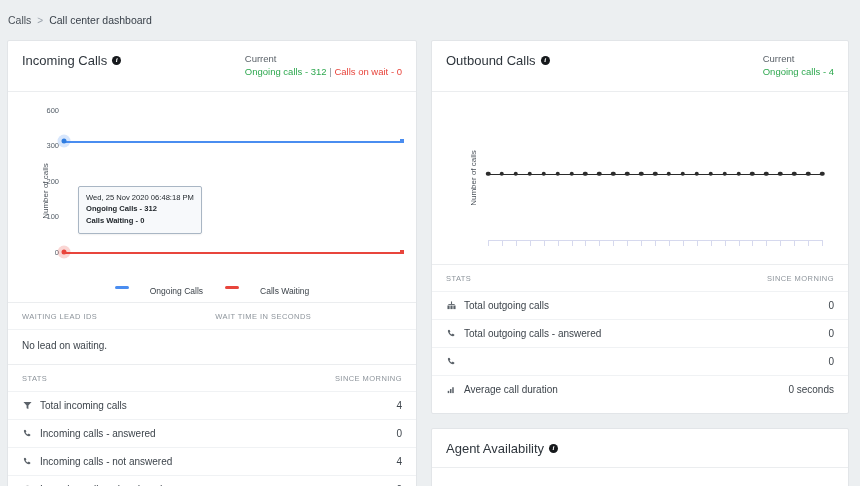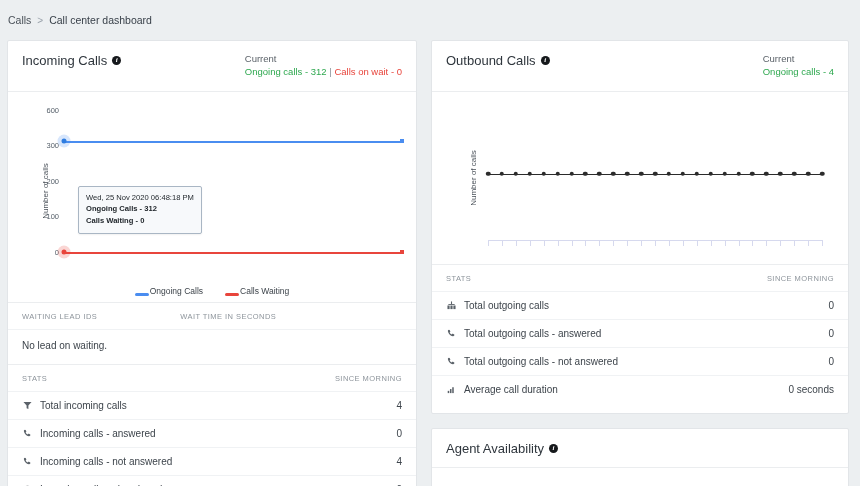--- a/index.html
+++ b/index.html
@@ -86,31 +86,31 @@
     padding: 5px 7px 6px 7px;
     font-size: 7.6px; color: #1d2328; line-height: 1.55;
     white-space: nowrap;
     box-shadow: 0 1px 2px rgba(0,0,0,.06);
   }
   .tt-bold { font-weight: bold; }
   .legend {
     display: flex; justify-content: center; gap: 22px;
     margin-top: 6px; font-size: 8.5px; color: #3d444b;
   }
-  .legend-item { display: flex; align-items: flex-end; gap: 1px; }
+  .legend-item { display: flex; align-items: flex-start; gap: 21px; }
   .legend-swatch { width: 14px; height: 3px; border-radius: 2px; }
 
   
   .thead {
     display: flex; justify-content: space-between;
     padding: 9px 14px 8px 14px;
     border-top: 1px solid #ebedef;
     font-size: 7.5px; color: #8d949b; letter-spacing: .45px;
   }
-  .th-mid { flex: 1; margin-left: 83px; }
+  .th-mid { flex: 1; margin-left: 118px; }
   .empty-row {
     padding: 10px 14px 13px 14px;
     font-size: 10px; color: #3d444b;
     border-top: 1px solid #f0f2f4;
   }
   .trow {
     display: flex; align-items: center; justify-content: space-between;
     padding: 8px 14px;
     border-top: 1px solid #f0f2f4;
     font-size: 10px; color: #3d444b;
@@ -368,21 +368,20 @@
         </span>
         <span class="trow-val">0</span>
       </div>
       <div class="trow">
         <span class="trow-label">
           <span class="row-icon">
             <svg width="9" height="9" viewBox="0 0 10 10">
                 <path d="M2.2 0.8c.4 0 .7.2.9.6l.5 1c.2.4.1.7-.2 1l-.5.4c.5 1 1.3 1.8 2.3 2.3l.4-.5c.3-.3.6-.4 1-.2l1 .5c.4.2.6.5.6.9 0 .9-.8 1.5-1.7 1.3C3.6 7.5 1.5 5.4 1 2.5.8 1.6 1.3.8 2.2.8z" fill="#5b6269"></path>
               </svg>
           </span>
-          <span>Total outgoing calls - not answered</span>
         </span>
         <span class="trow-val">0</span>
       </div>
       <div class="trow">
         <span class="trow-label">
           <span class="row-icon">
             <svg width="9" height="9" viewBox="0 0 10 10">
                 <rect x="0.8" y="6.5" width="1.7" height="2.5" fill="#5b6269"></rect>
                 <rect x="3.3" y="4.5" width="1.7" height="4.5" fill="#5b6269"></rect>
                 <rect x="5.8" y="2.5" width="1.7" height="6.5" fill="#5b6269"></rect>

